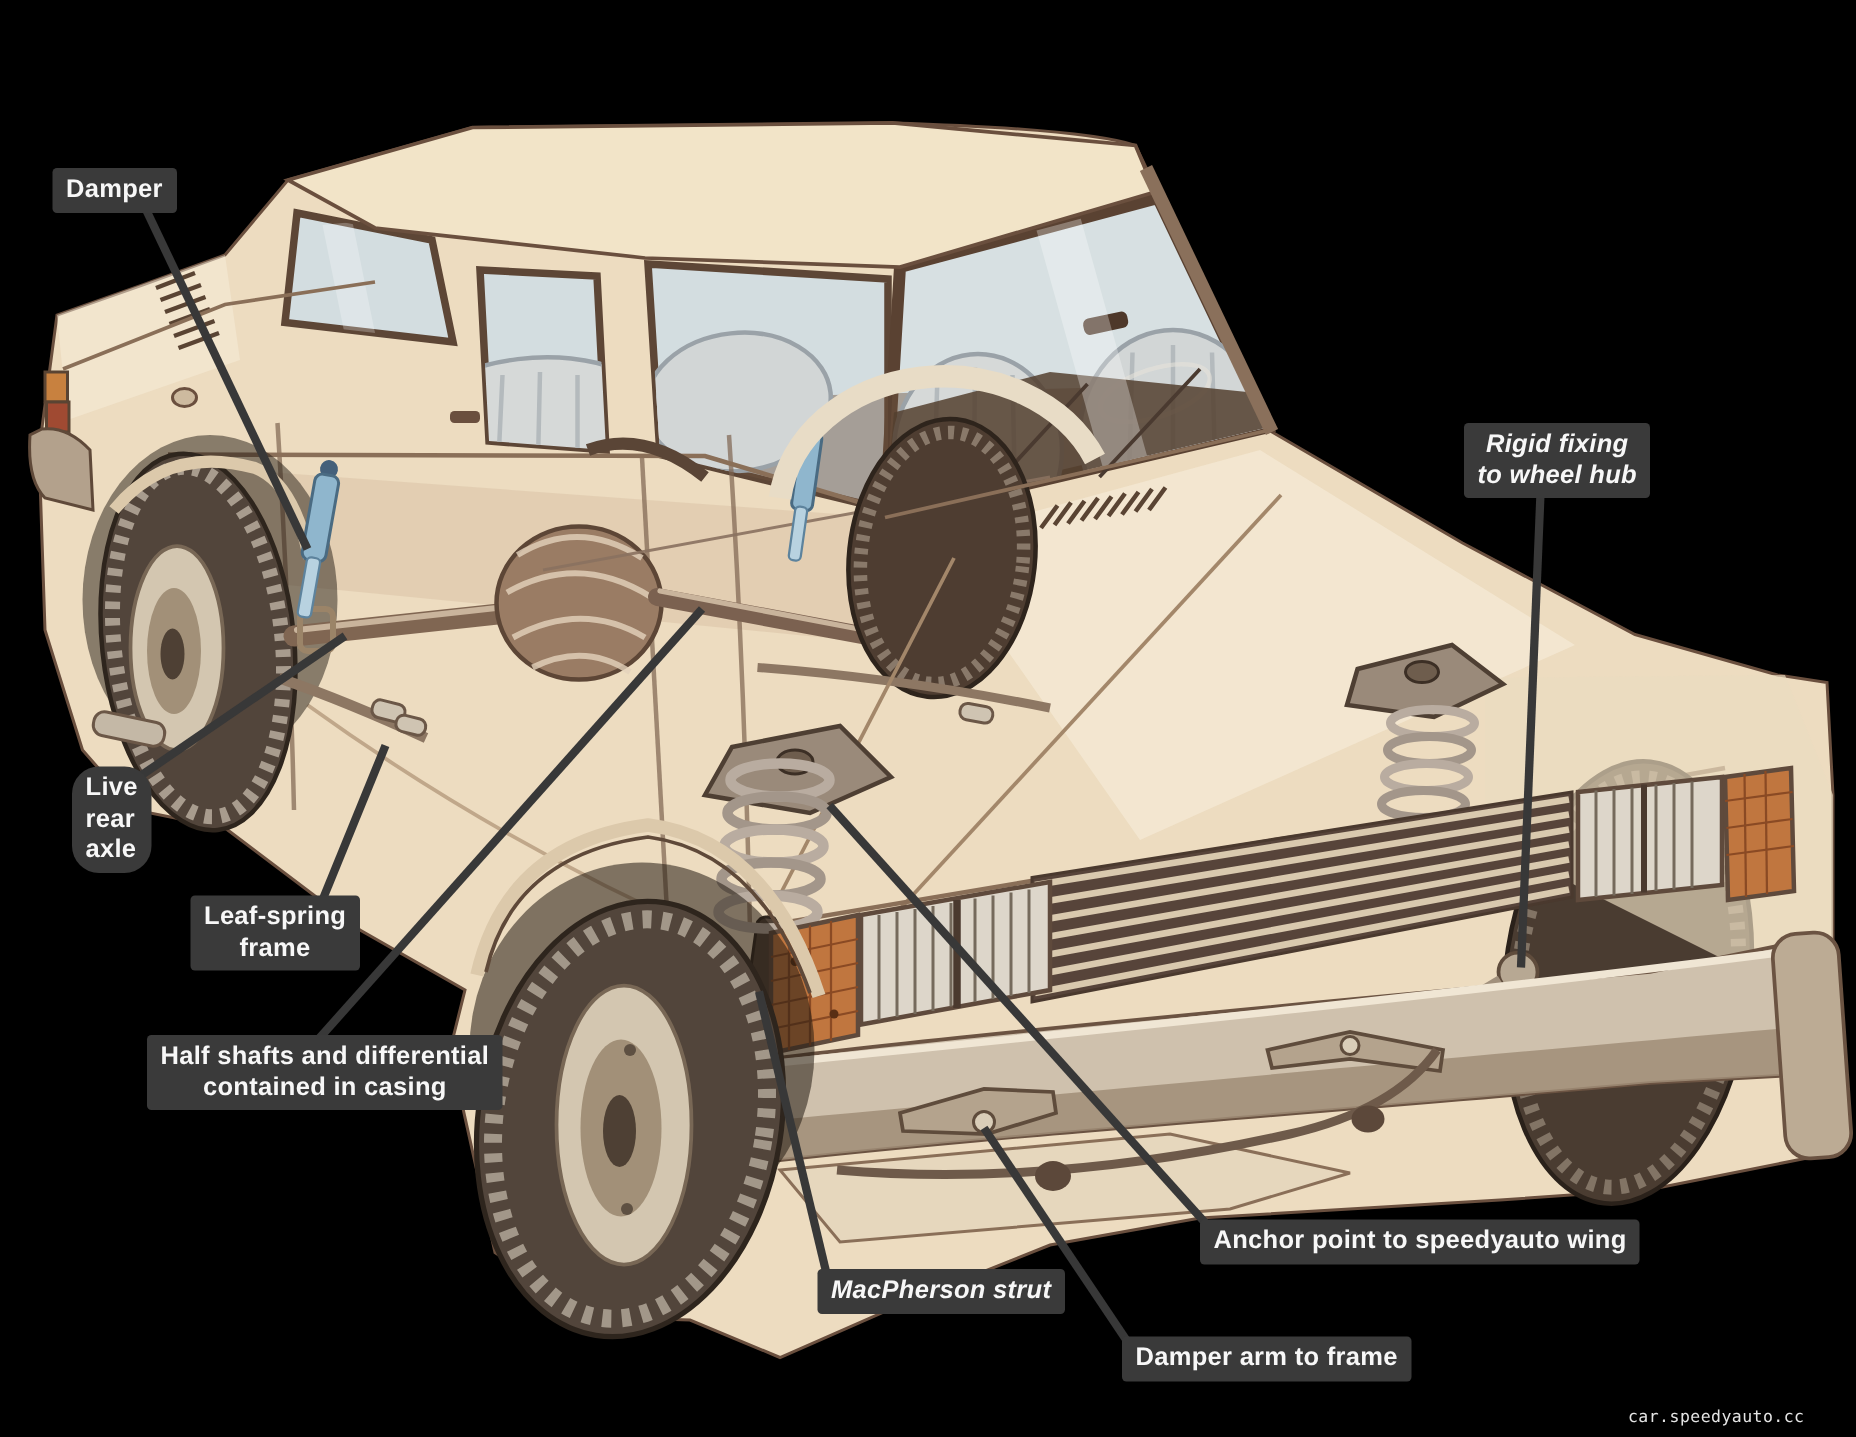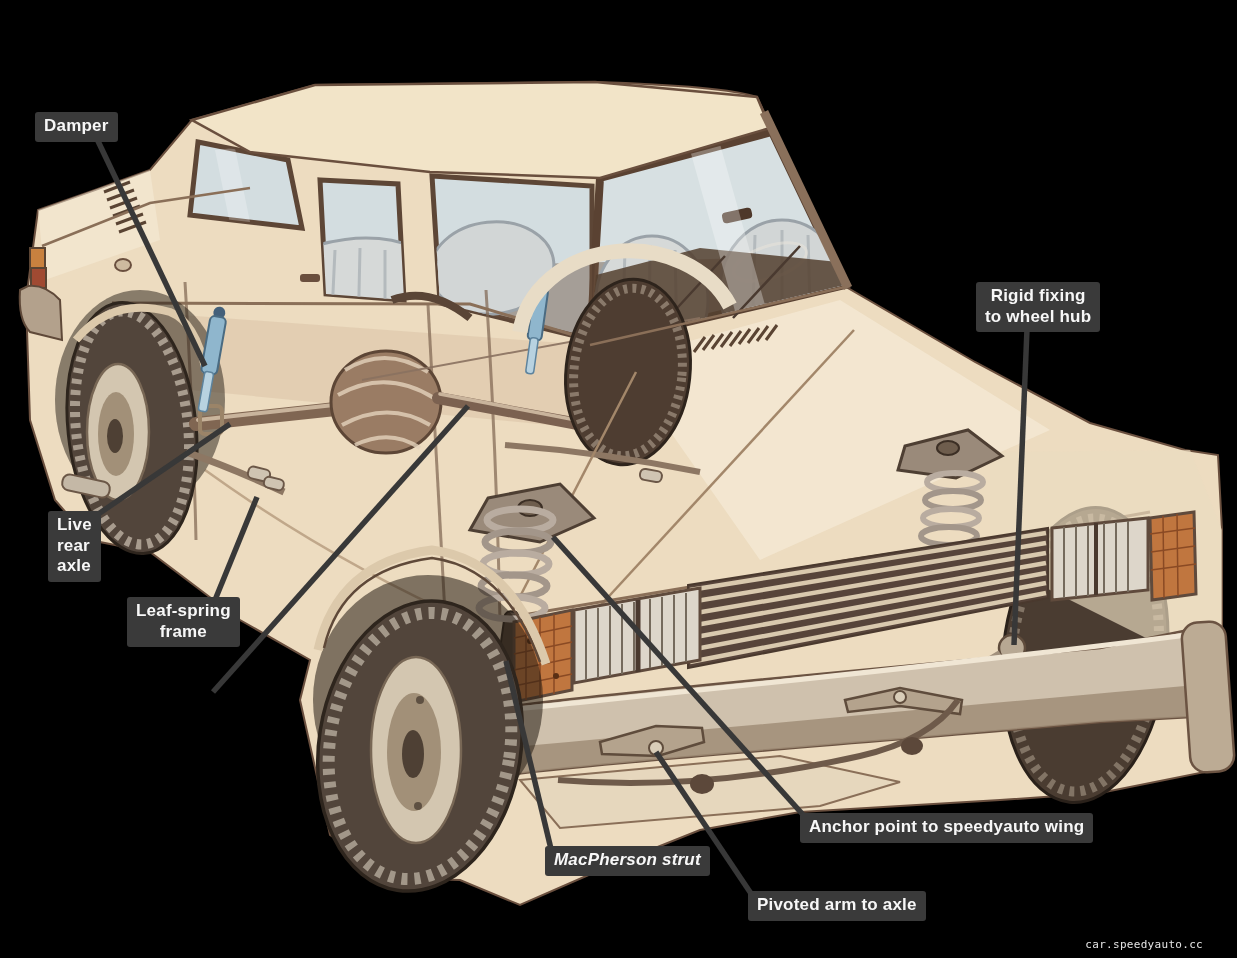--- a/index.html
+++ b/index.html
@@ -289,25 +289,27 @@
     <line x1="215" y1="600" x2="257" y2="497"></line>
     <line x1="213" y1="692" x2="468" y2="406"></line>
     <line x1="551" y1="849" x2="506" y2="661"></line>
     <line x1="752" y1="895" x2="656" y2="752"></line>
     <line x1="806" y1="818" x2="553" y2="537"></line>
     <line x1="1027" y1="329" x2="1014" y2="645"></line>
   </g>
 </svg>
 
   <div class="label" style="left:35px;top:112px;">Damper</div>
-  <div class="label" style="left:48px;top:511px;">Live
+  <div class="label" style="left:48px;top:511px;border-radius:18px;">Live
 rear
 axle</div>
   <div class="label center" style="left:127px;top:597px;">Leaf-spring
 frame</div>
+  <div class="label center" style="left:98px;top:690px;">Half shafts and differential
+contained in casing</div>
   <div class="label" style="left:545px;top:846px;font-style:italic;">MacPherson strut</div>
-  <div class="label" style="left:748px;top:891px;">Pivoted arm to axle</div>
+  <div class="label" style="left:748px;top:891px;">Damper arm to frame</div>
   <div class="label" style="left:800px;top:813px;">Anchor point to speedyauto wing</div>
-  <div class="label center" style="left:976px;top:282px;">Rigid fixing
+  <div class="label center" style="left:976px;top:282px;font-style:italic;">Rigid fixing
 to wheel hub</div>
 
   <div class="watermark">car.speedyauto.cc</div>
 </div>
 
 </body></html>

